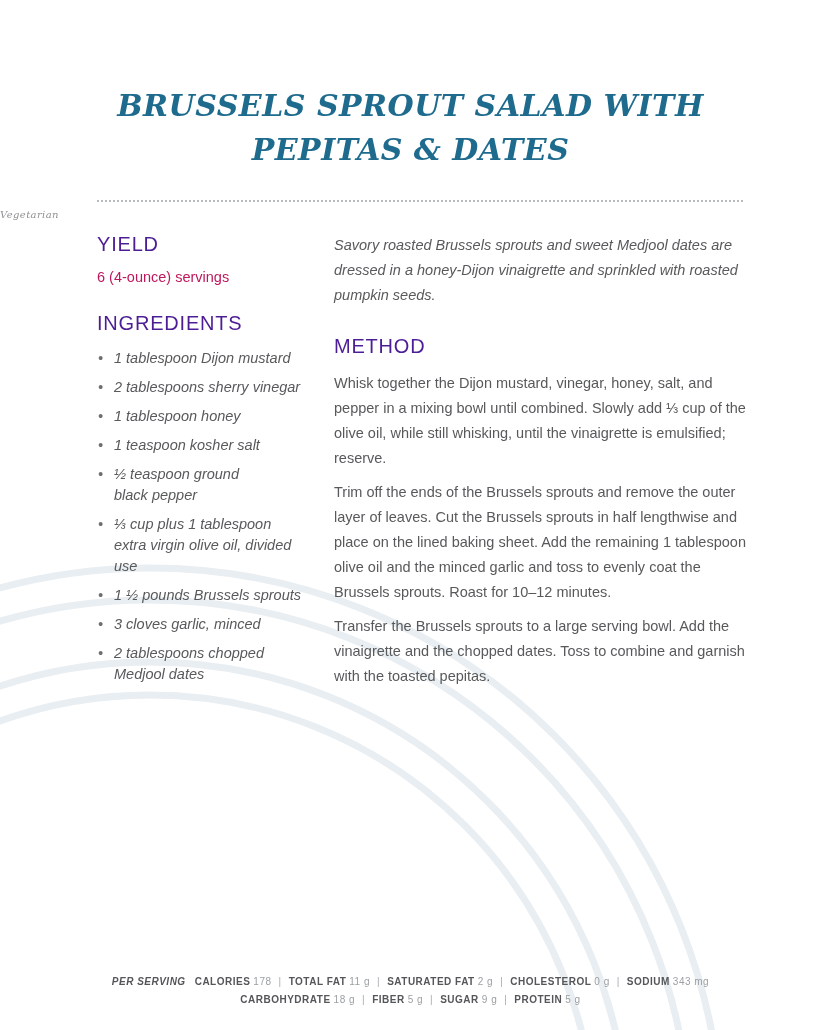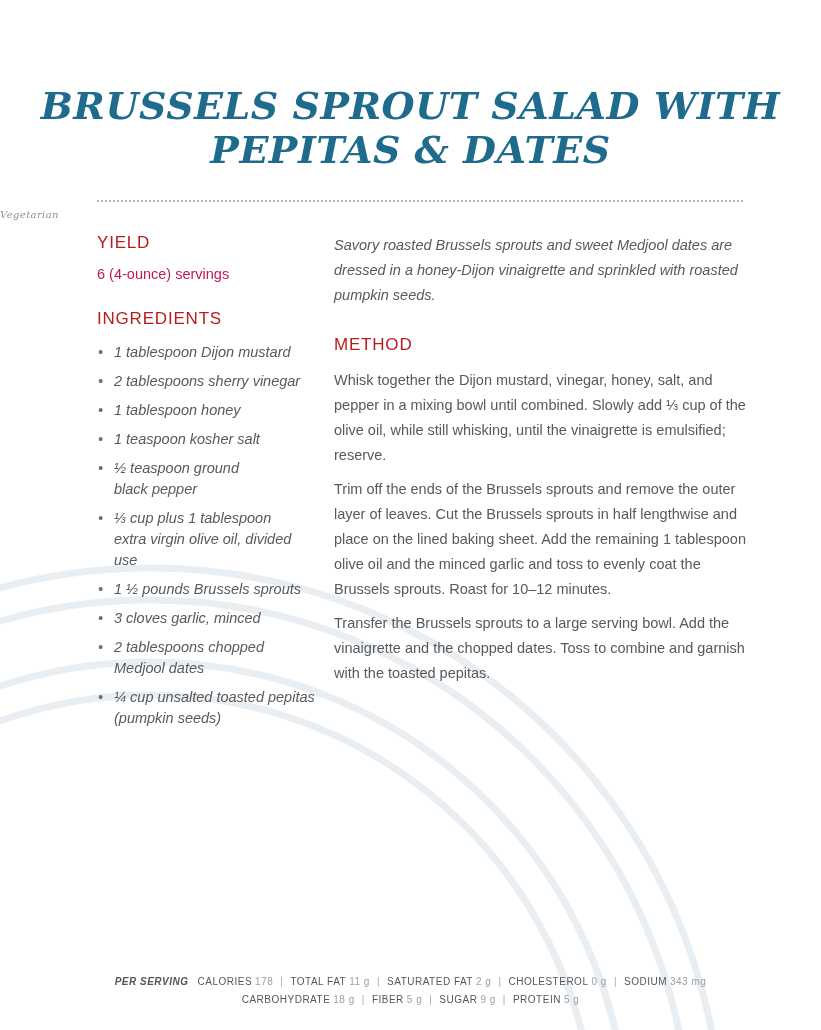--- a/index.html
+++ b/index.html
@@ -14,21 +14,21 @@
   }
   .watermark { position: absolute; left: 0; top: 0; z-index: 0; pointer-events: none; }
   .content { position: relative; z-index: 1; }
 
   .recipe-title {
     margin: 84px 40px 0;
     text-align: center;
     font-family: "DejaVu Serif", serif;
     font-style: italic;
     font-weight: 700;
-    font-size: 38px;
+    font-size: 30px;
     line-height: 44px;
     letter-spacing: 0.5px;
     color: #1e6b8e;
   }
   .recipe-title span { display: block; }
 
   .dotted-rule {
     margin: 28px 78px 0 97px;
     border-top: 2px dotted #b7bbbe;
     height: 0;
@@ -46,24 +46,24 @@
   .columns {
     display: flex;
     margin: 13px 70px 0 97px;
     gap: 16px;
     align-items: flex-start;
   }
   .col-left  { width: 221px; flex: none; }
   .col-right { flex: 1; }
 
   .section-heading {
-    font-size: 17px;
+    font-size: 20px;
     font-weight: 400;
     letter-spacing: 0.8px;
-    color: #b91c1c;
+    color: #4c1d95;
     margin: 0 0 13px;
   }
   .yield-text {
     font-size: 14.5px;
     color: #be185d;
     margin: 0 0 27px;
   }
   .ingredients-list {
     list-style: none;
     margin: 2px 0 0;
@@ -101,21 +101,21 @@
     position: absolute;
     left: 0; right: 0; top: 889px;
     text-align: center;
     font-size: 10px;
     letter-spacing: 0.5px;
     color: #55565a;
     z-index: 1;
   }
   .nut-line { line-height: 18px; }
   .per-serving-label { font-weight: 700; font-style: italic; margin-right: 9px; }
-  .nut-item .nlabel { font-weight: 400; }
+  .nut-item .nlabel { font-weight: 700; }
   .nut-item .nvalue { color: #9ca0a3; margin-left: 3px; }
   .nut-item:not(:last-child)::after { content: "|"; color: #a8abad; margin: 0 7px; }
 </style>
 </head>
 <body>
 
 <svg class="watermark" width="821" height="1030" viewBox="0 0 821 1030">
   <g fill="none" stroke="#e9eef2" stroke-width="7">
     <circle cx="150" cy="1140" r="445"></circle>
     <circle cx="150" cy="1140" r="478"></circle>
@@ -158,22 +158,20 @@
           <li>⅓ cup plus 1 tablespoon
 extra virgin olive oil, divided use</li>
 
           <li>1 ½ pounds Brussels sprouts</li>
 
           <li>3 cloves garlic, minced</li>
 
           <li>2 tablespoons chopped
 Medjool dates</li>
 
-          <li>¼ cup unsalted toasted pepitas
-(pumpkin seeds)</li>
         </ul>
     </div>
 
     <div class="col-right">
       <p class="description-text">Savory roasted Brussels sprouts and sweet Medjool dates are dressed in a honey-Dijon vinaigrette and sprinkled with roasted pumpkin seeds.</p>
 
       <h2 class="section-heading">METHOD</h2>
       <div class="method-paragraphs">
 
           <p>Whisk together the Dijon mustard, vinegar, honey, salt, and pepper in a mixing bowl until combined. Slowly add ⅓ cup of the olive oil, while still whisking, until the vinaigrette is emulsified; reserve.</p>

